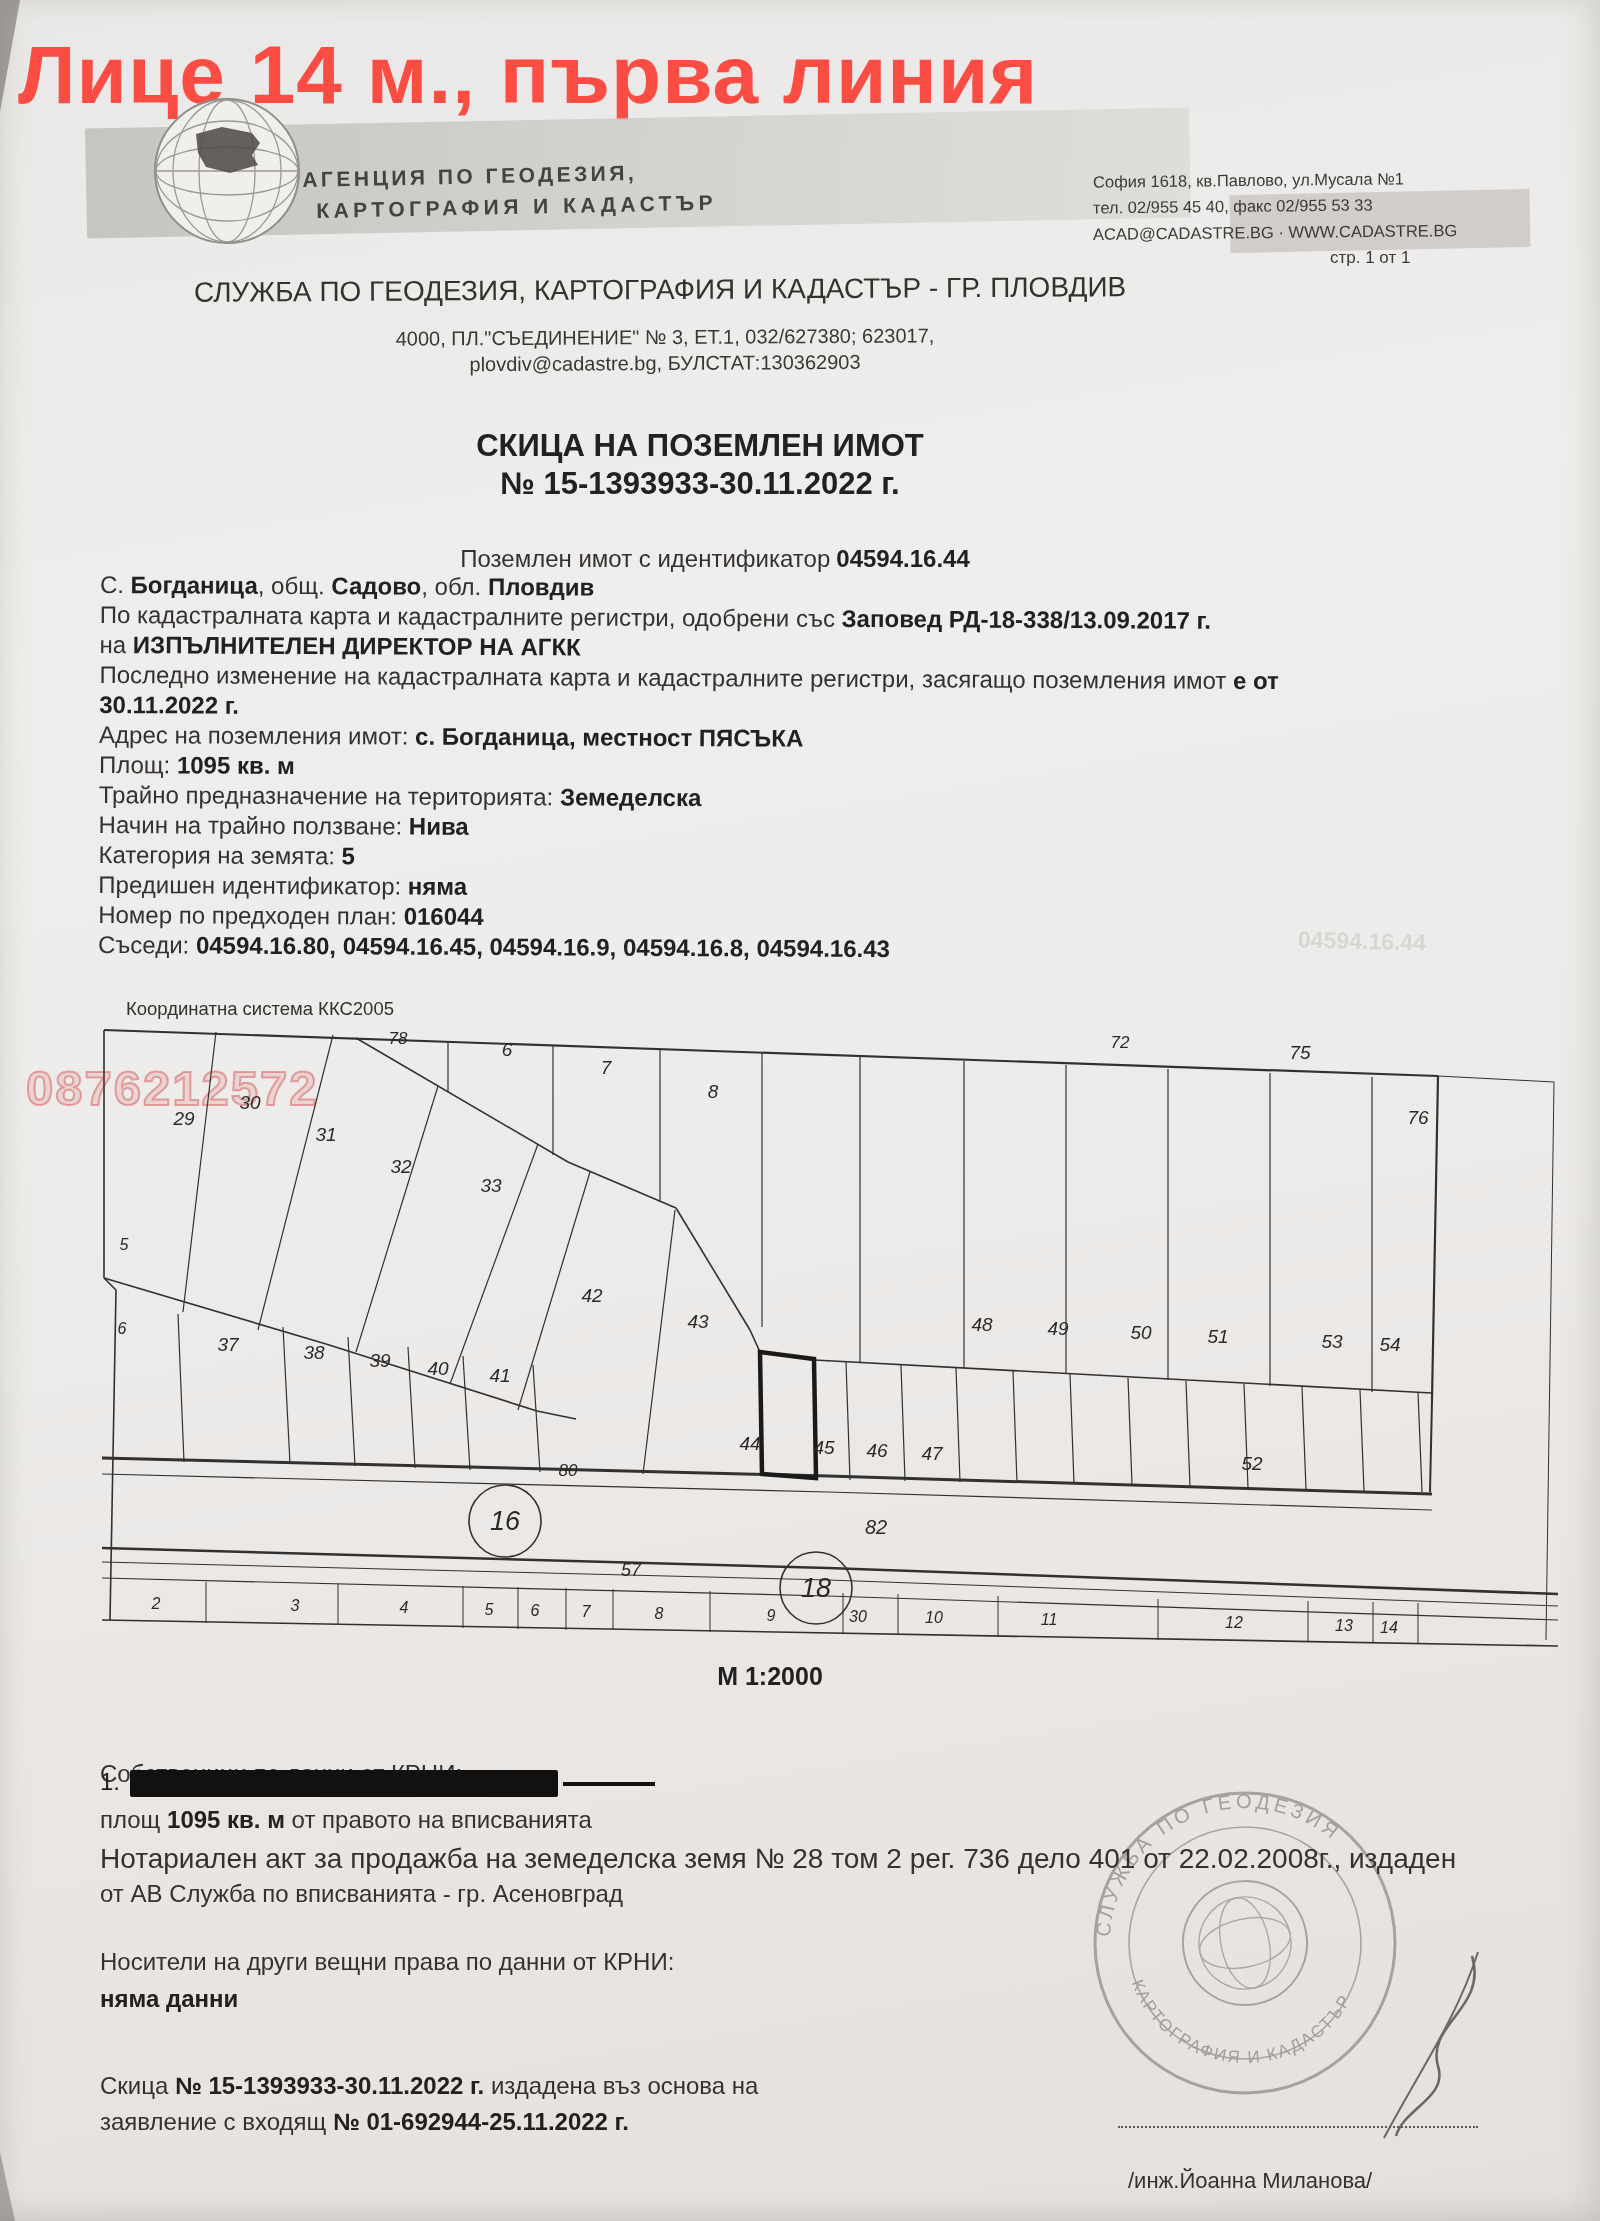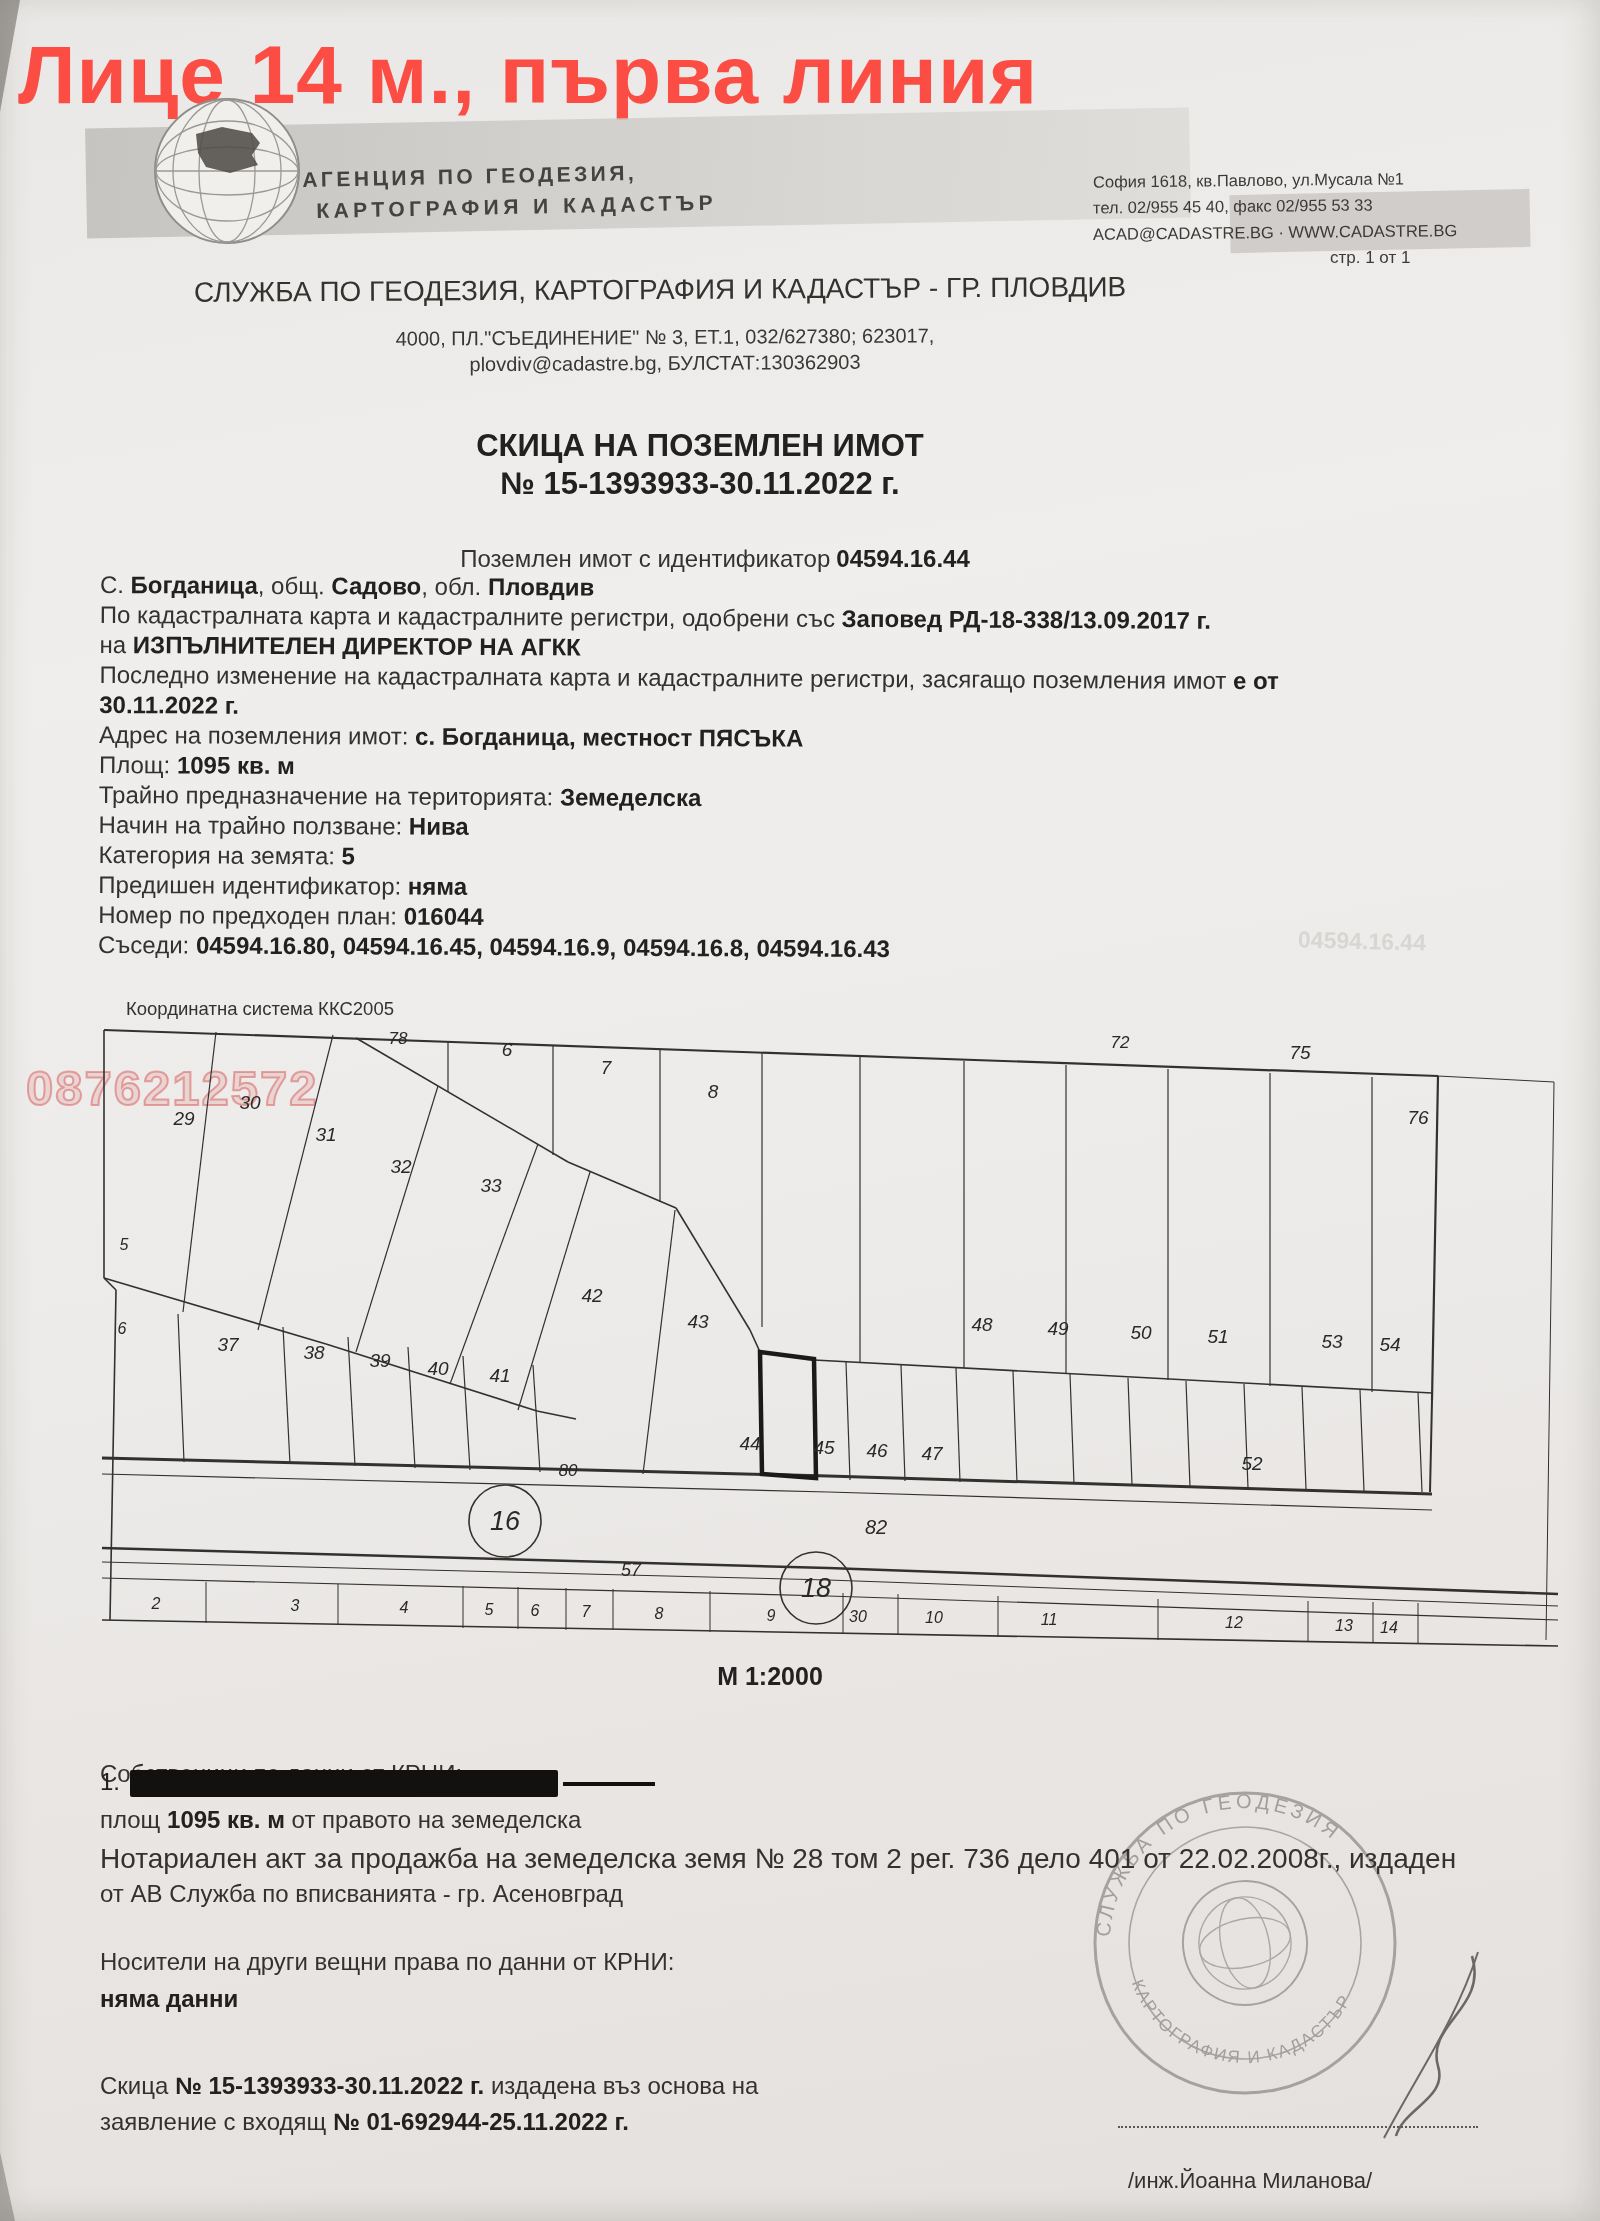--- a/index.html
+++ b/index.html
@@ -298,21 +298,21 @@
 
   <svg class="abs signature" width="135" height="200" viewBox="0 0 135 200">
     <path d="M112,6 C128,58 66,74 78,116 C88,148 44,158 36,186" fill="none" stroke="#6b6966" stroke-width="2.6"></path>
     <path d="M118,2 C96,70 60,120 24,188" fill="none" stroke="#6b6966" stroke-width="2"></path>
   </svg>
 
   <div class="abs owners-heading">Собственици по данни от КРНИ:</div>
   <div class="abs owner-line">
     <span>1.</span><span class="redact-bar"></span><span class="redact-tail"></span>
   </div>
-  <div class="abs owner-area"><span>площ </span><span class="b">1095 кв. м</span><span> от правото на земеделска</span></div>
+  <div class="abs owner-area"><span>площ </span><span class="b">1095 кв. м</span><span> от правото на вписванията</span></div>
   <div class="abs deed1">Нотариален акт за продажба на земеделска земя № 28 том 2 рег. 736 дело 401 от 22.02.2008г., издаден</div>
   <div class="abs rights-heading">Носители на други вещни права по данни от КРНИ:</div>
   <div class="abs deed2">от АВ Служба по вписванията - гр. Асеновград</div>
   <div class="abs rights-value">няма данни</div>
 
   <div class="abs issue1"><span>Скица </span><span class="b">№ 15-1393933-30.11.2022 г.</span><span> издадена въз основа на</span></div>
   <div class="abs issue2"><span>заявление с входящ </span><span class="b">№ 01-692944-25.11.2022 г.</span></div>
 
   <div class="abs sig-dots"></div>
   <div class="abs sig-name">/инж.Йоанна Миланова/</div>

